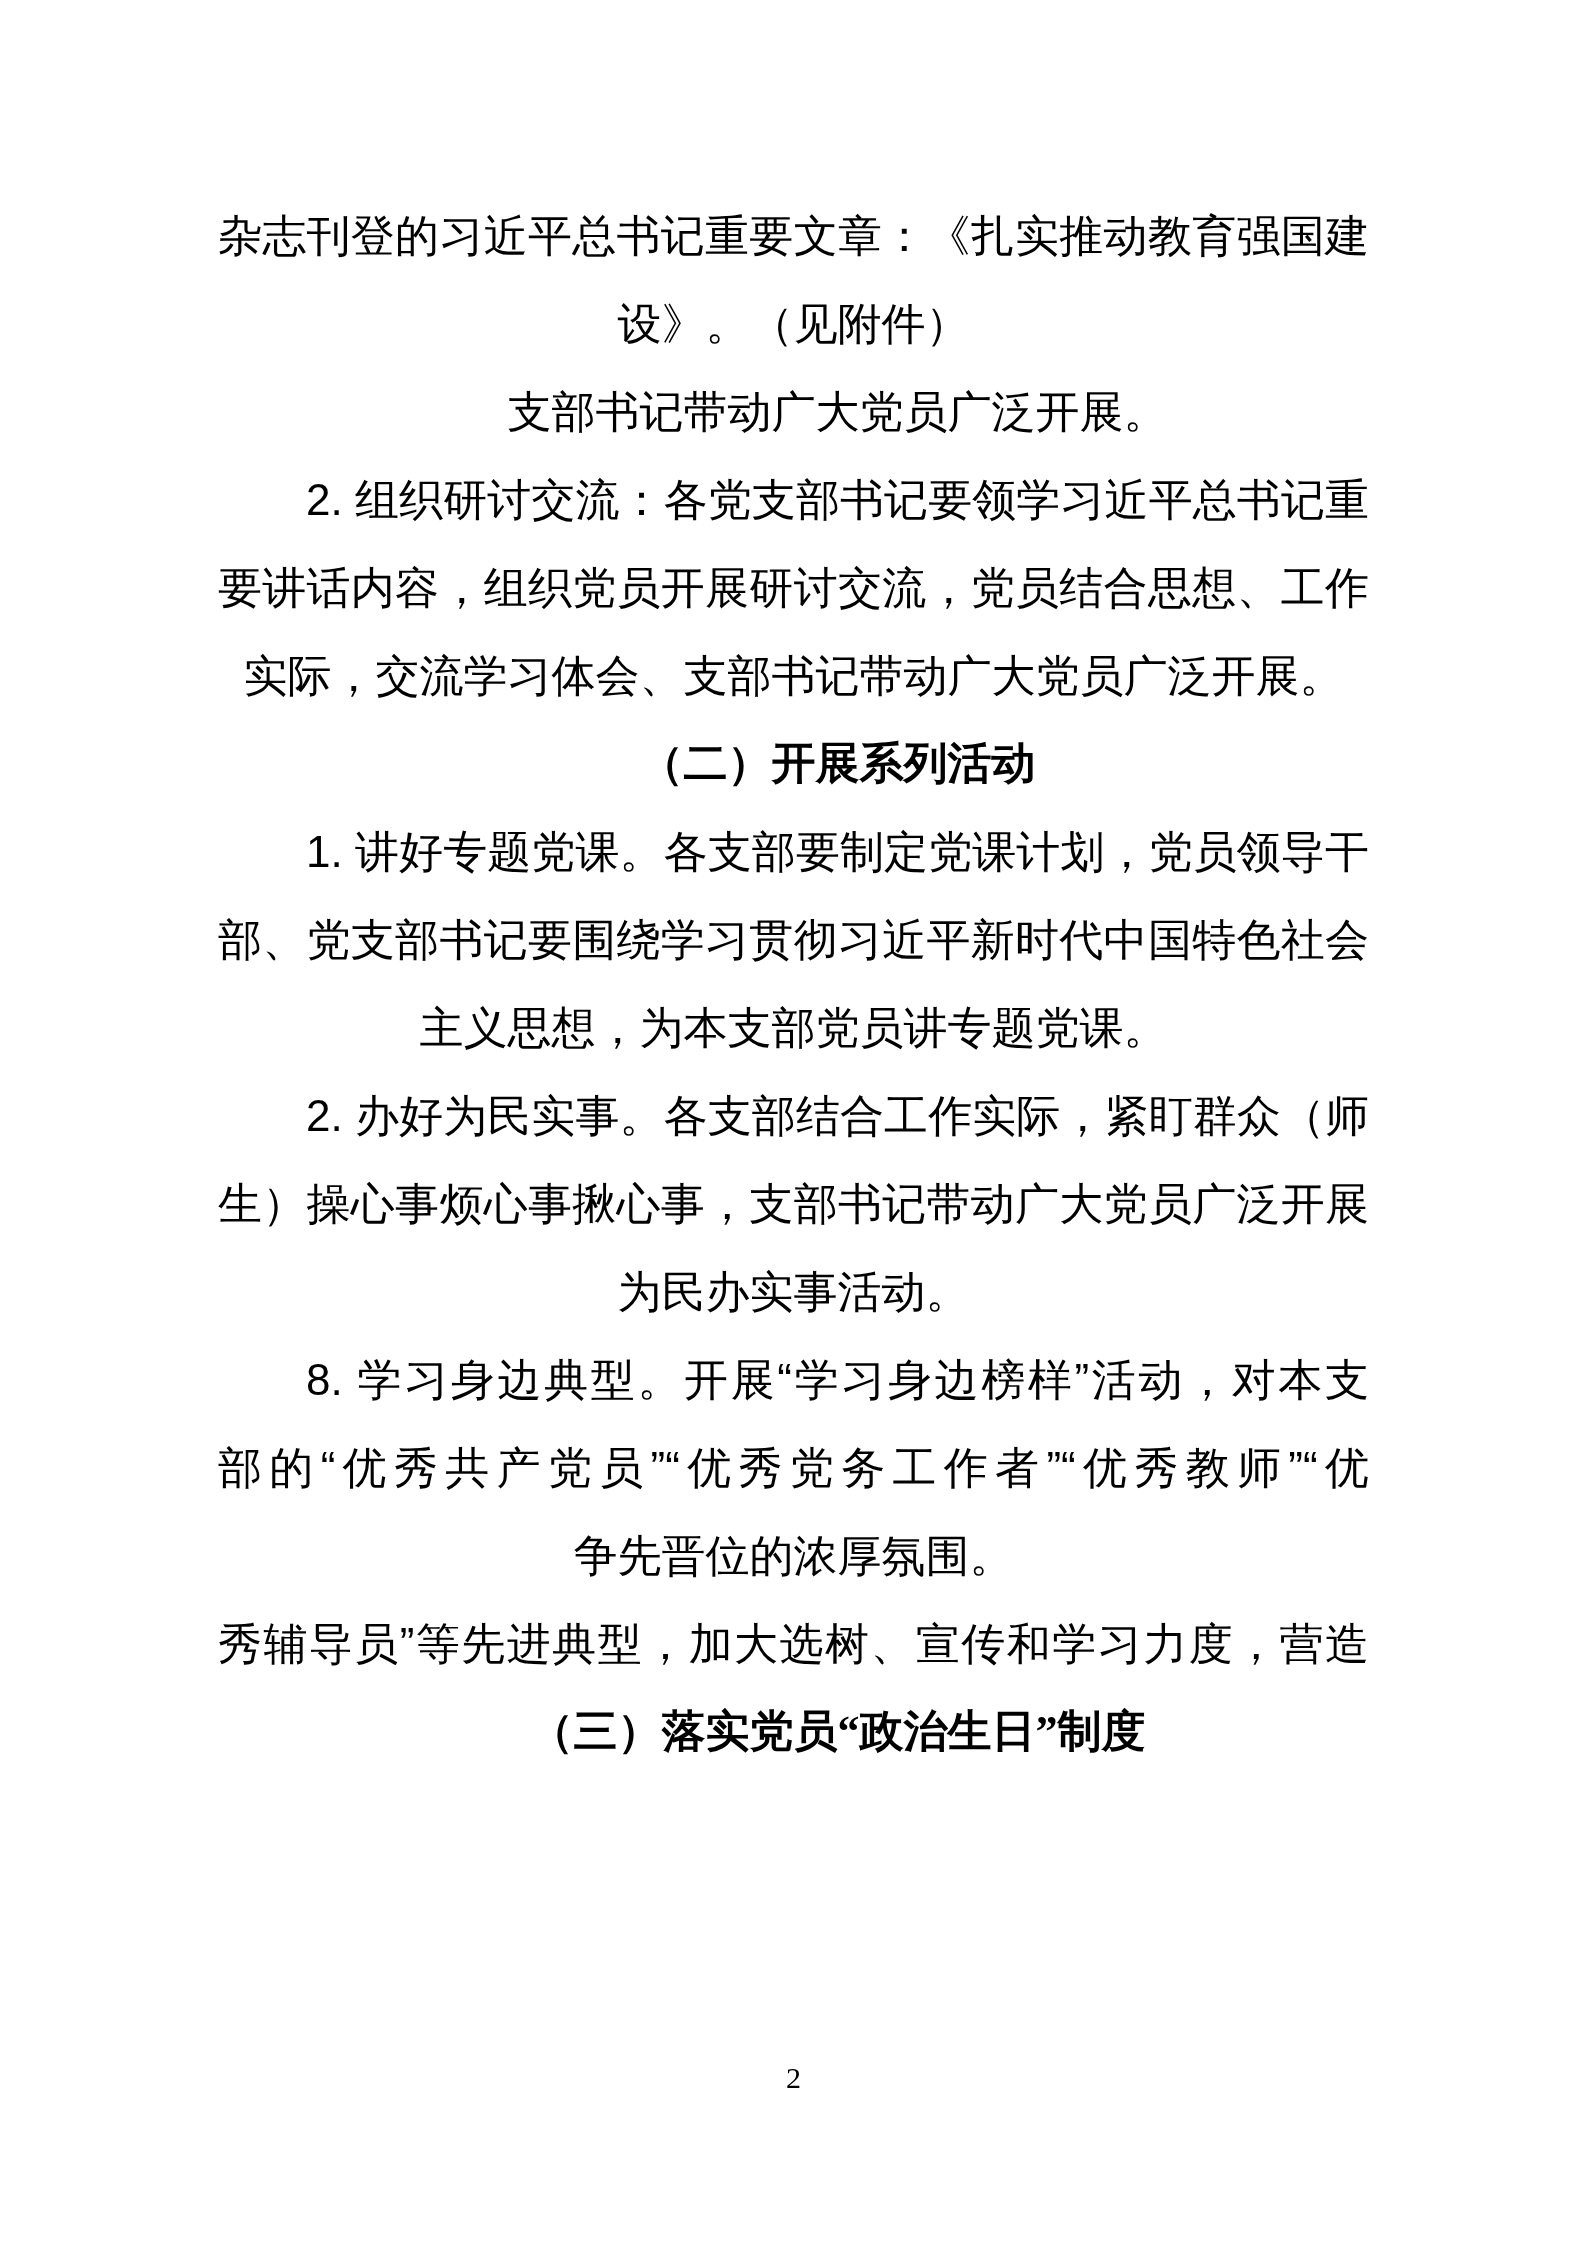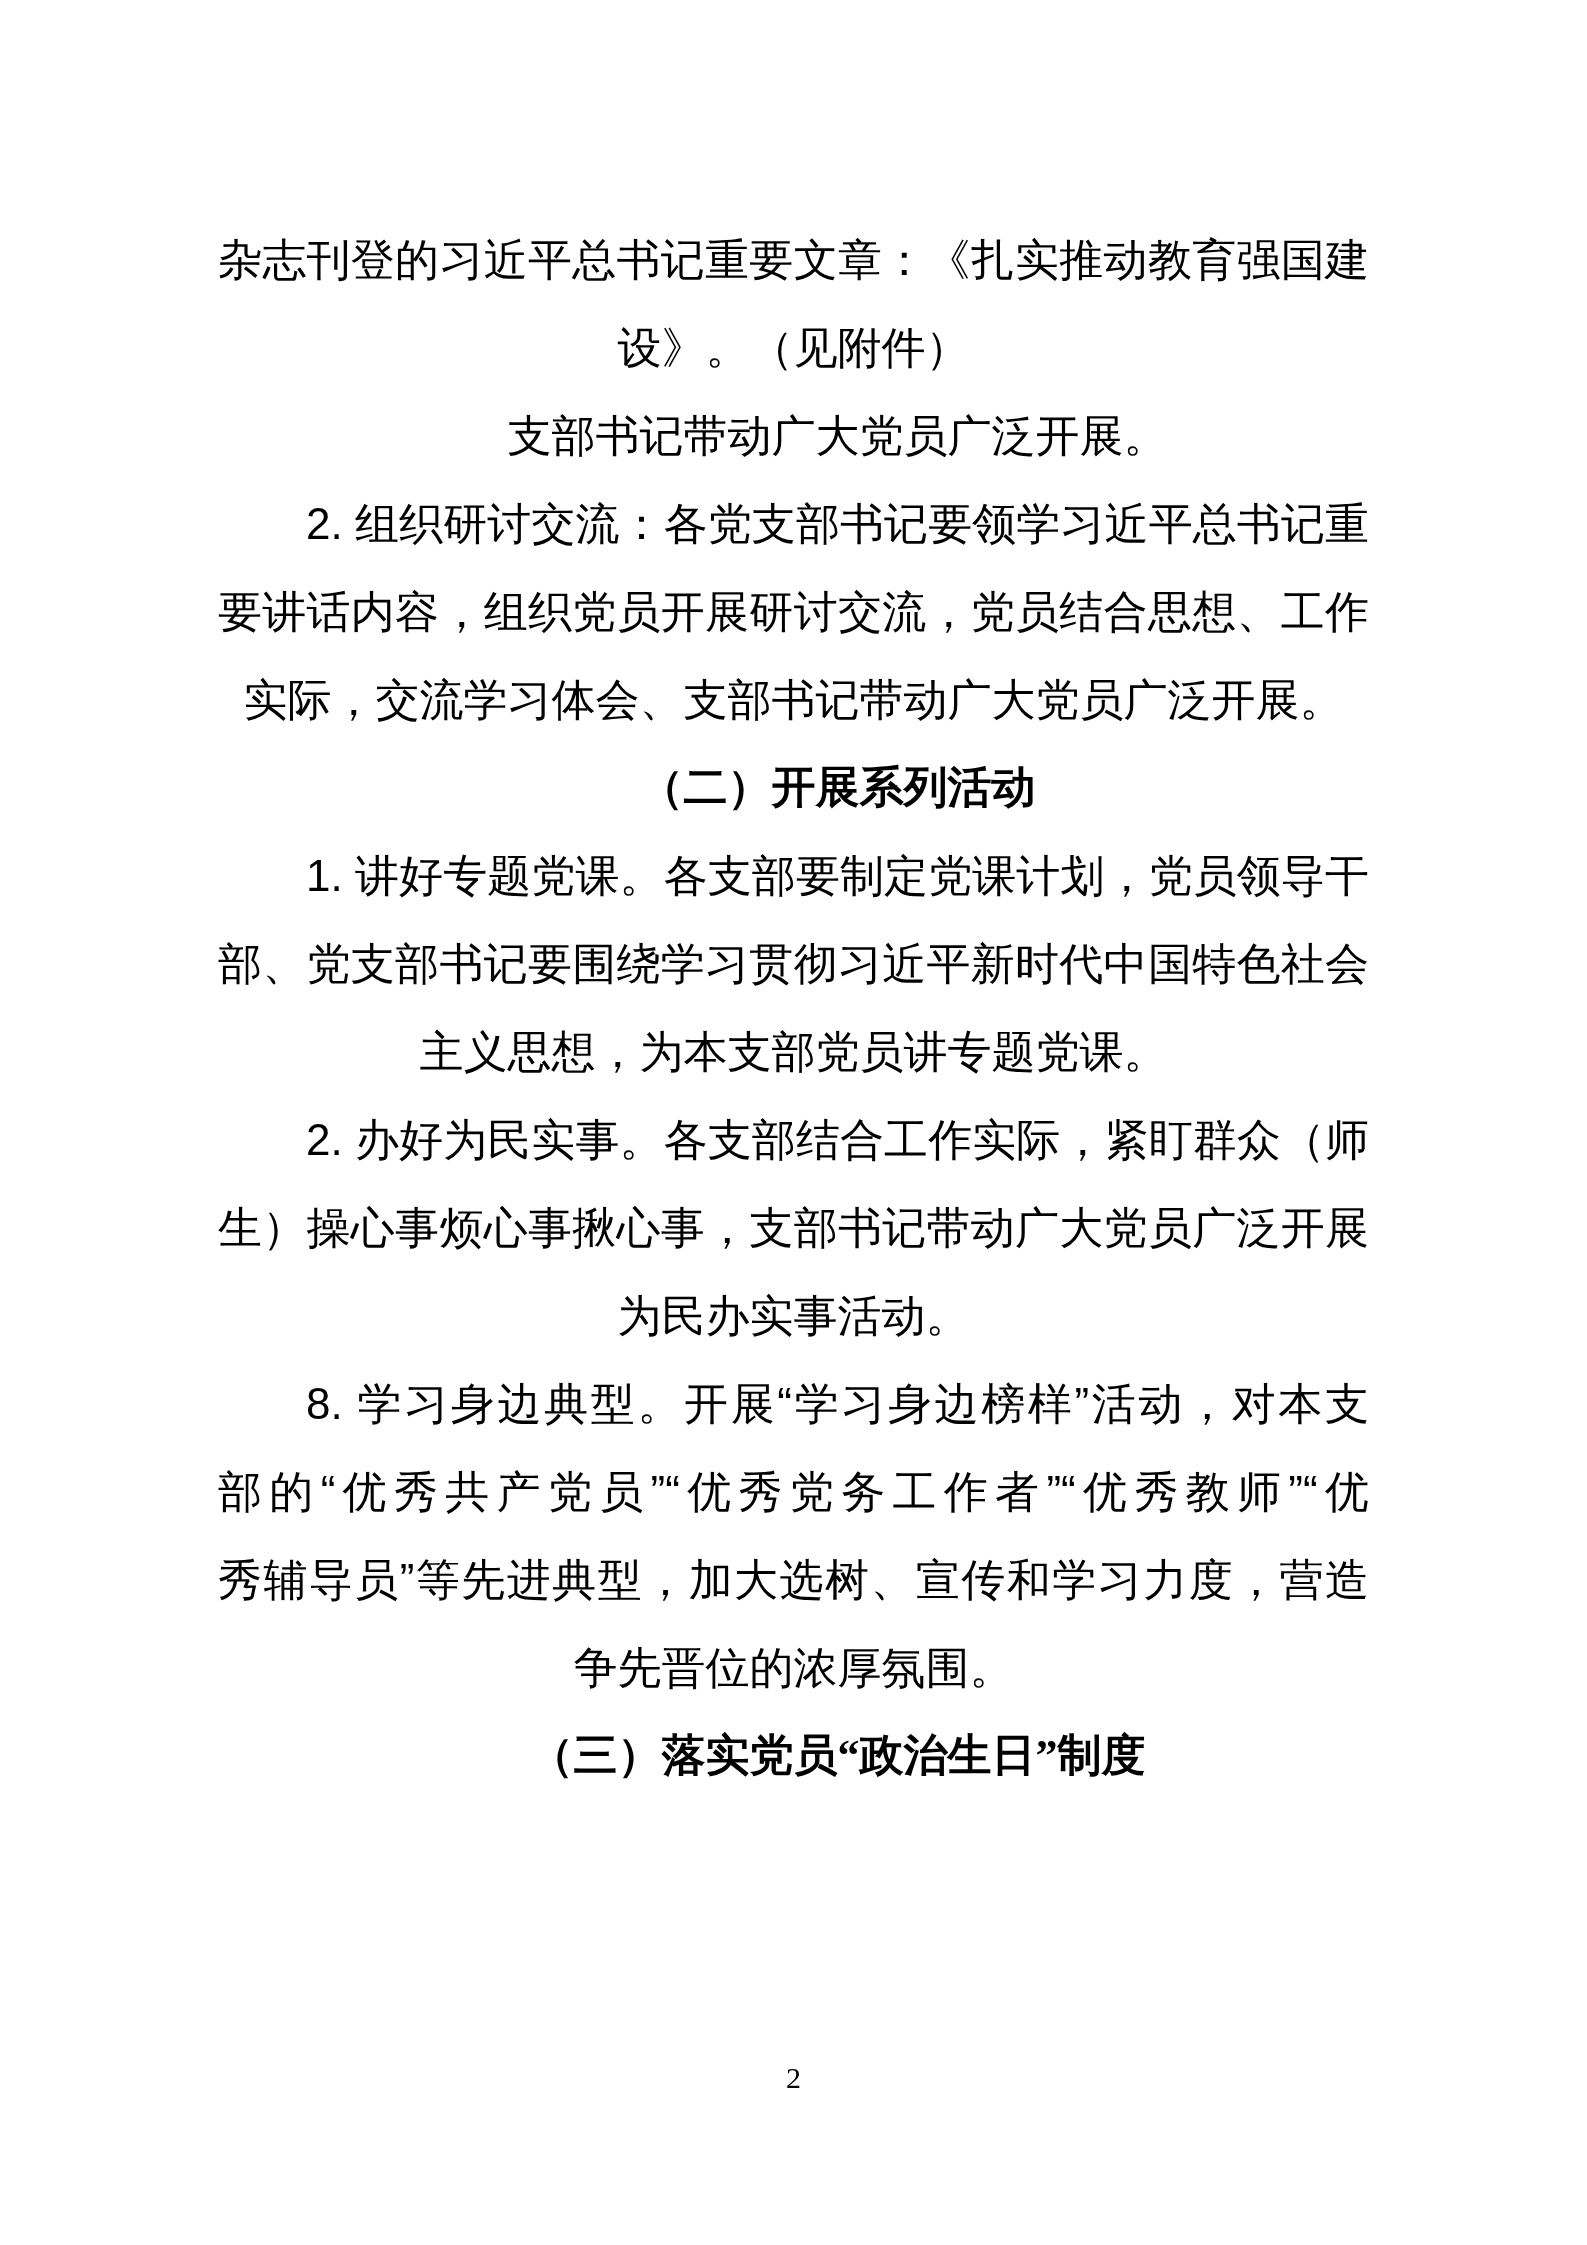--- a/index.html
+++ b/index.html
@@ -13,21 +13,21 @@
     height: 2245px;
     margin: 0 auto;
     background: #ffffff;
     color: #000000;
     overflow: hidden;
     font-family: "Liberation Sans", "DejaVu Sans", sans-serif;
   }
   .text-block {
     position: absolute;
     left: 218px;
-    top: 216px;
+    top: 192px;
     width: 1151px;
   }
   .line {
     height: 88px;
     line-height: 88px;
     font-size: 44px;
     letter-spacing: 0;
     white-space: normal;
     text-align: center;
   }
@@ -69,18 +69,18 @@
       <div class="line">实际，交流学习体会、支部书记带动广大党员广泛开展。</div>
       <div class="line indent2 heading">（二）开展系列活动</div>
       <div class="line indent2 justify">1. 讲好专题党课。各支部要制定党课计划，党员领导干</div>
       <div class="line justify">部、党支部书记要围绕学习贯彻习近平新时代中国特色社会</div>
       <div class="line">主义思想，为本支部党员讲专题党课。</div>
       <div class="line indent2 justify">2. 办好为民实事。各支部结合工作实际，紧盯群众（师</div>
       <div class="line justify">生）操心事烦心事揪心事，支部书记带动广大党员广泛开展</div>
       <div class="line">为民办实事活动。</div>
       <div class="line indent2 justify">8. 学习身边典型。开展“学习身边榜样”活动，对本支</div>
       <div class="line justify">部的“优秀共产党员”“优秀党务工作者”“优秀教师”“优</div>
+      <div class="line">争先晋位的浓厚氛围。</div>
       <div class="line justify">秀辅导员”等先进典型，加大选树、宣传和学习力度，营造</div>
-      <div class="line">争先晋位的浓厚氛围。</div>
       <div class="line indent2 heading">（三）落实党员“政治生日”制度</div>
     </div>
   <div class="page-number">2</div>
 </div>
 
 </body></html>

